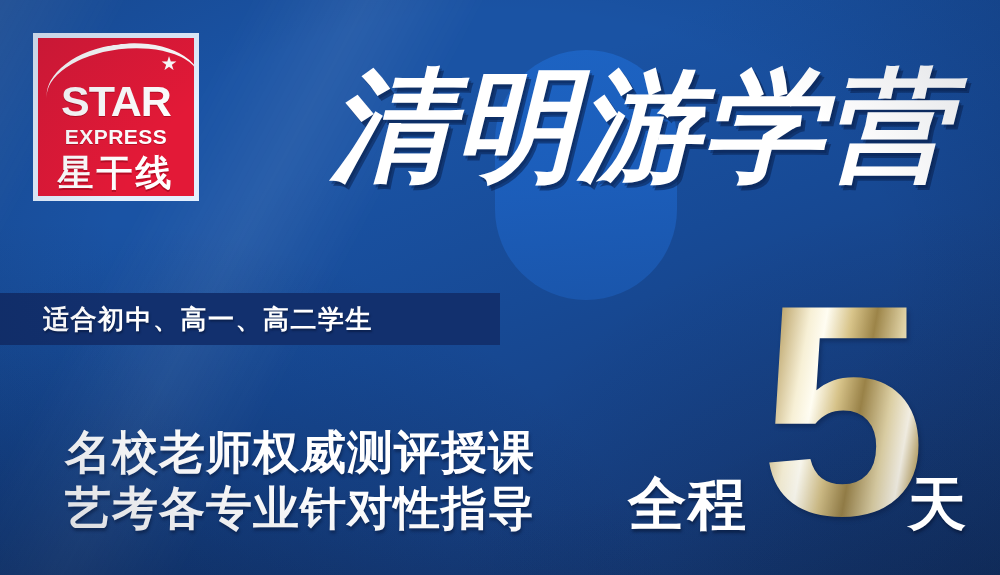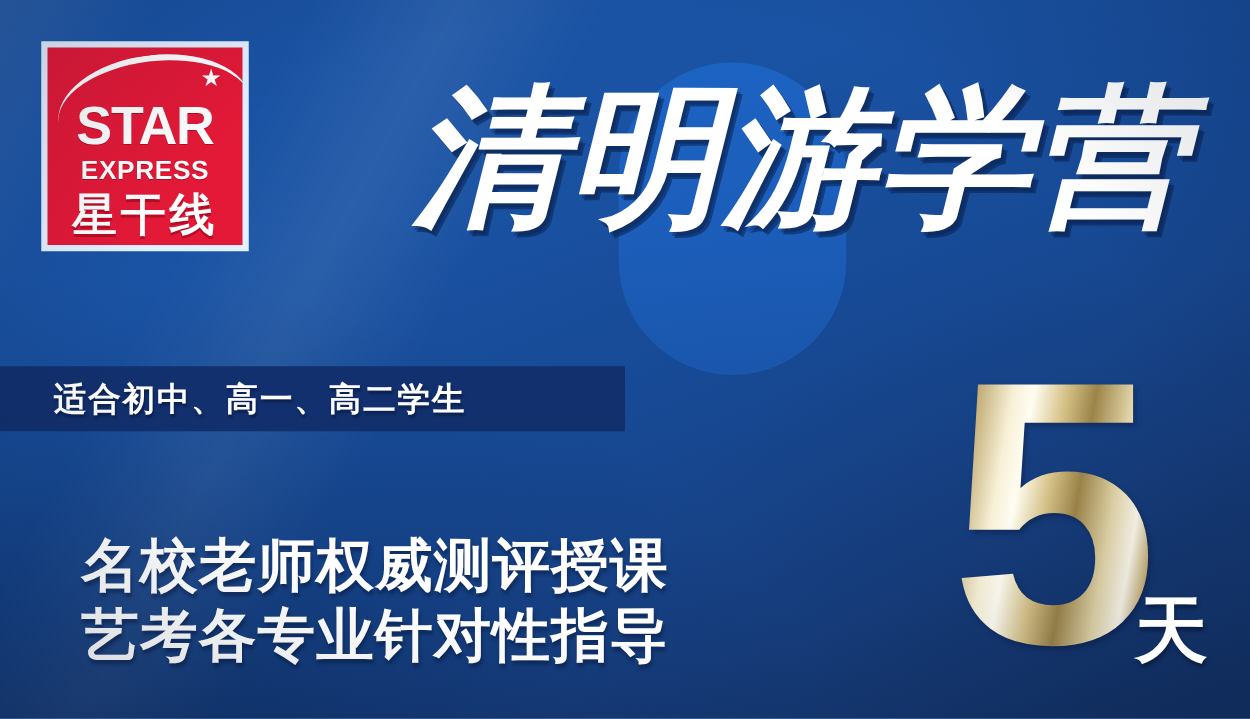--- a/index.html
+++ b/index.html
@@ -234,17 +234,18 @@
     <div class="sub-bar-text">适合初中、高一、高二学生</div>
   </div>
 
   <div class="body-copy">
     <div class="body-line">名校老师权威测评授课</div>
     <div class="body-line">艺考各专业针对性指导</div>
   </div>
 
   <div class="duration">
     <div class="big-five">5</div>
+    <div class="word-pre">全程</div>
     <div class="word-post">天</div>
   </div>
 
   <div class="vignette"></div>
 </div>
 
 </body></html>

